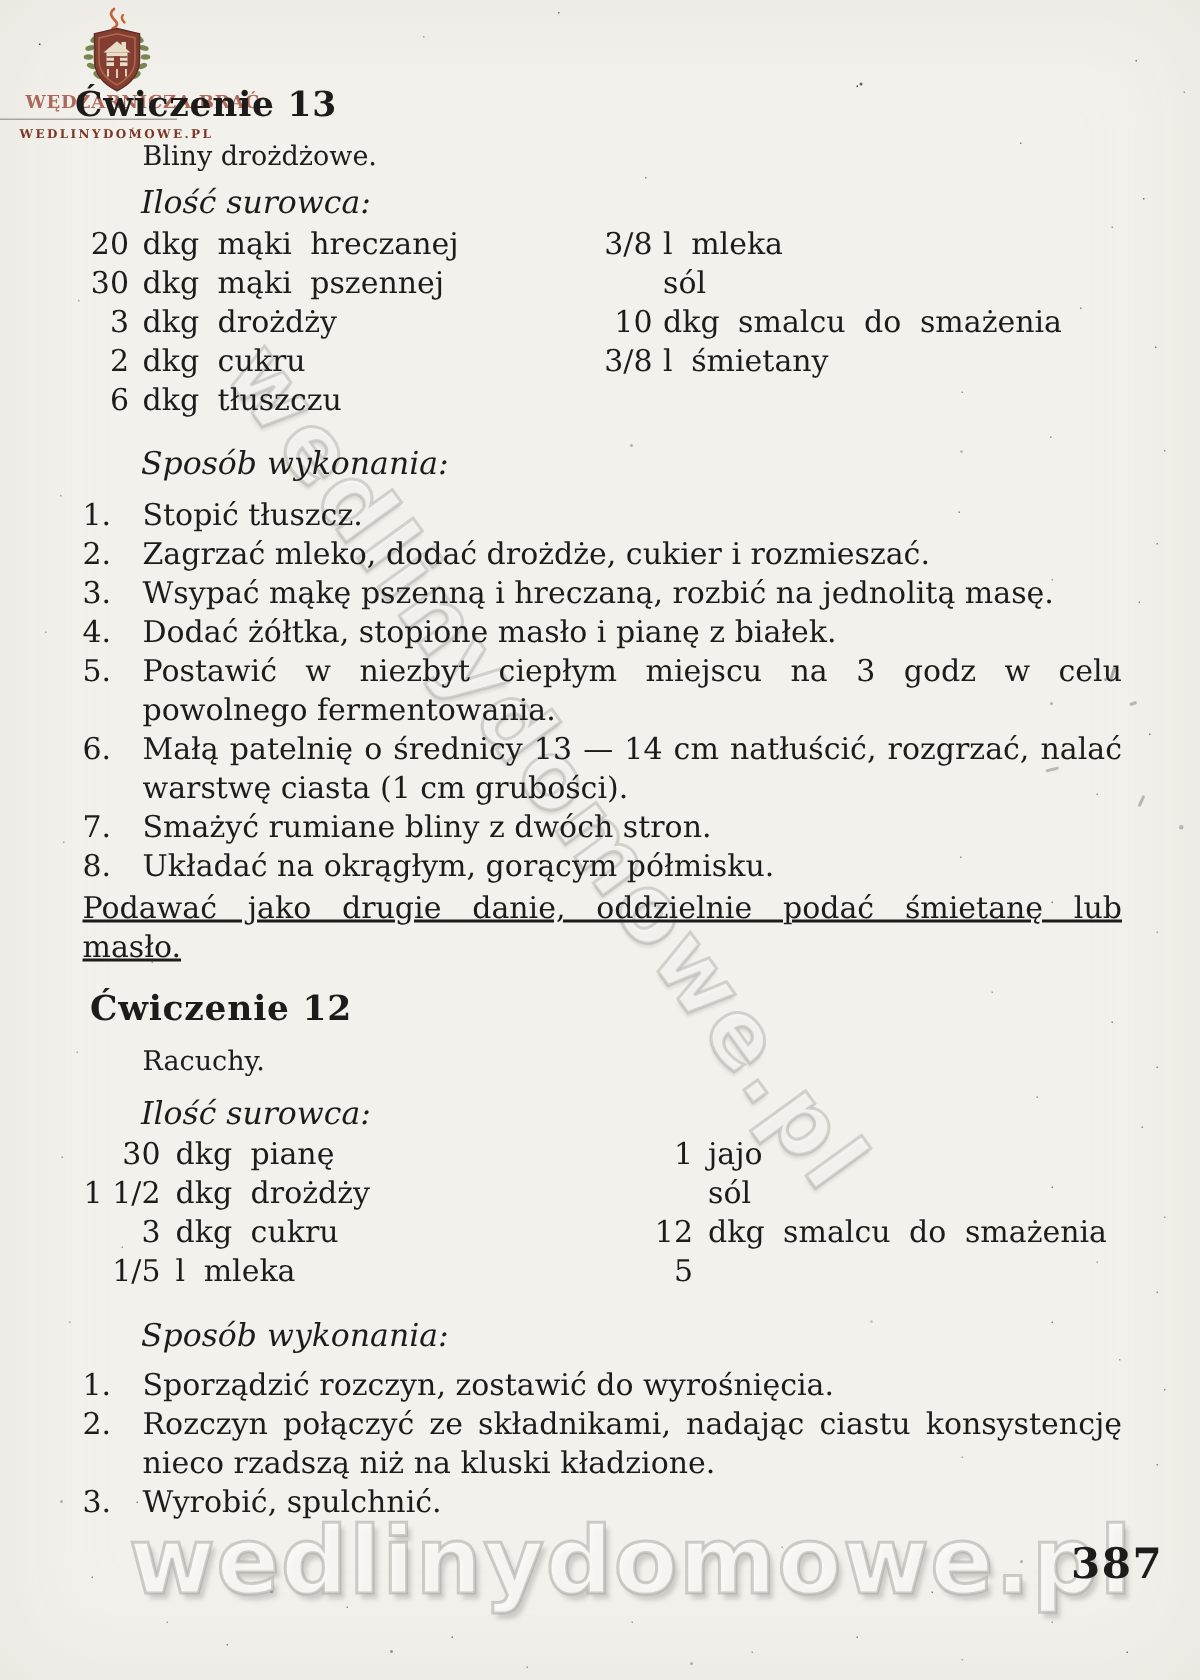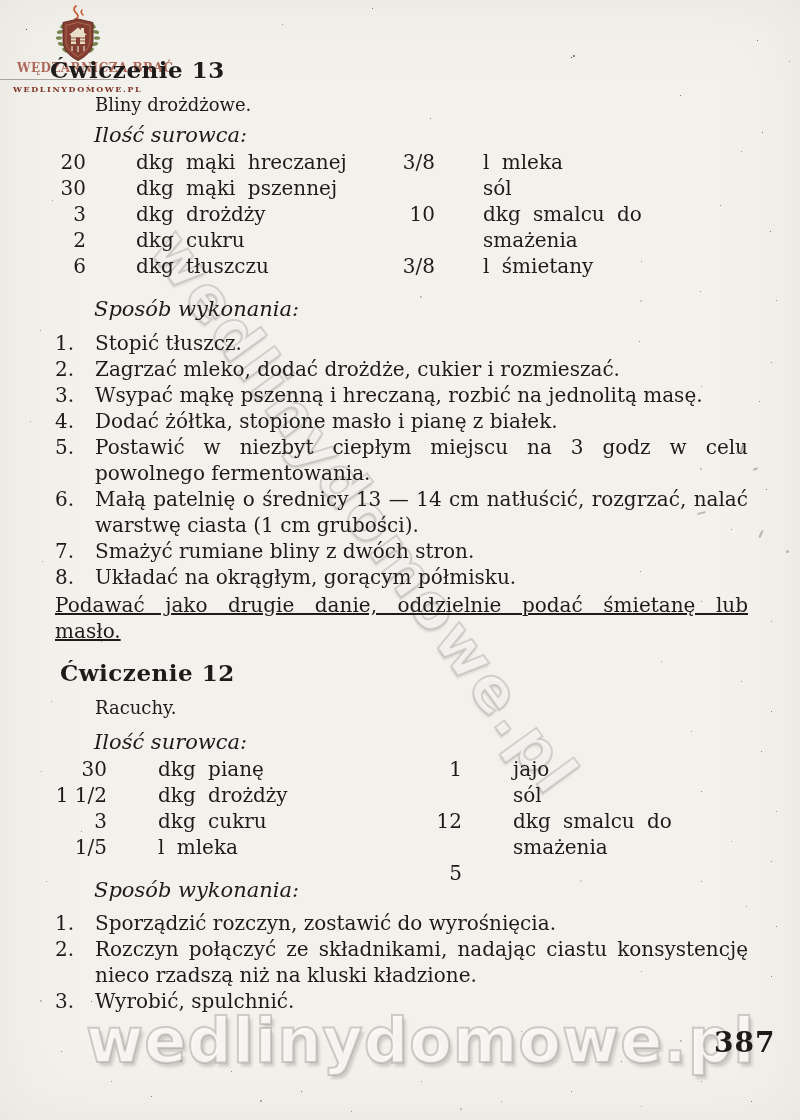--- a/index.html
+++ b/index.html
@@ -83,21 +83,21 @@
   .content { position:absolute; inset:0; padding:0 52px 0 55px; box-sizing:border-box; z-index:3; }
   .ex-heading { font-size:23px; font-weight:bold; line-height:28px; margin:0; letter-spacing:0.5px; }
   .h-ex11 { margin:56px 0 0 -5px; }
   .h-ex12 { margin:15px 0 0 5px; }
   .subtitle { font-size:18px; line-height:29px; margin:6px 0 0 40px; }
   .sec-label { font-style:italic; font-size:21px; line-height:27px; margin:3px 0 0 39px; }
   .method-label { margin-top:17px; }
   .ing2-label { margin-top:7px; }
 
   .ing-cols { position:relative; font-size:20px; line-height:26px; word-spacing:6px; }
-  .ing-row { display:flex;gap:41px; }
+  .ing-row { display:flex; }
   .qty { text-align:right; flex:none; word-spacing:0; }
   .ing1-left { margin-left:-3px; }
   .ing1-left .qty { width:34px; margin-right:9px; }
   .ing1-right { position:absolute; left:343px; top:0; }
   .ing1-right .qty { width:37px; margin-right:7px; }
   .ing2-left .qty { width:52px; margin-right:10px; }
   .ing2-right { position:absolute; left:370px; top:0; }
   .ing2-right .qty { width:37px; margin-right:10px; }
 
   .steps { margin-top:7px; font-size:20px; }

